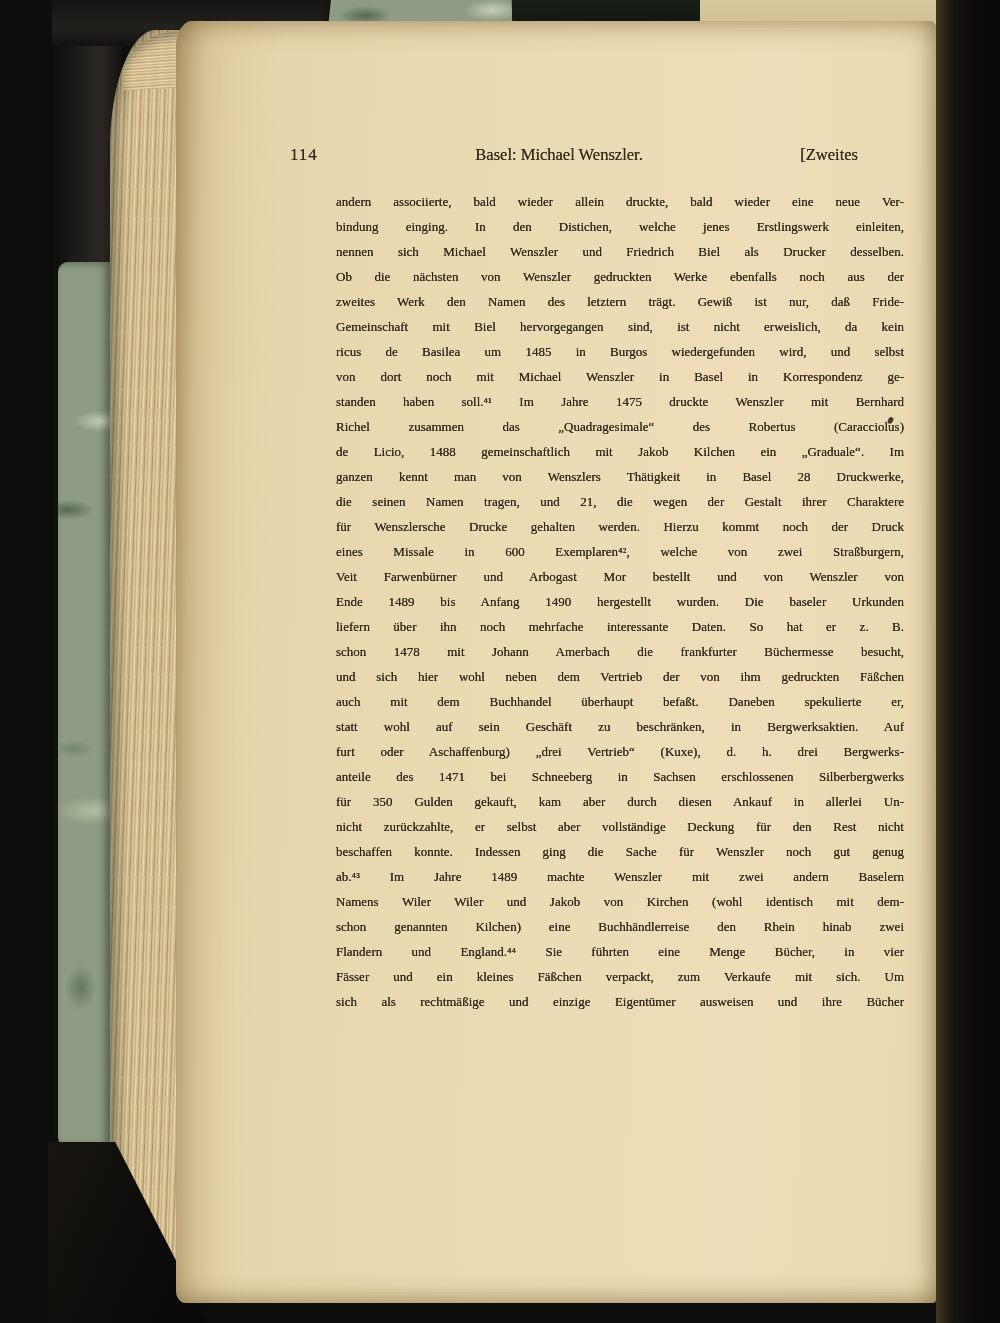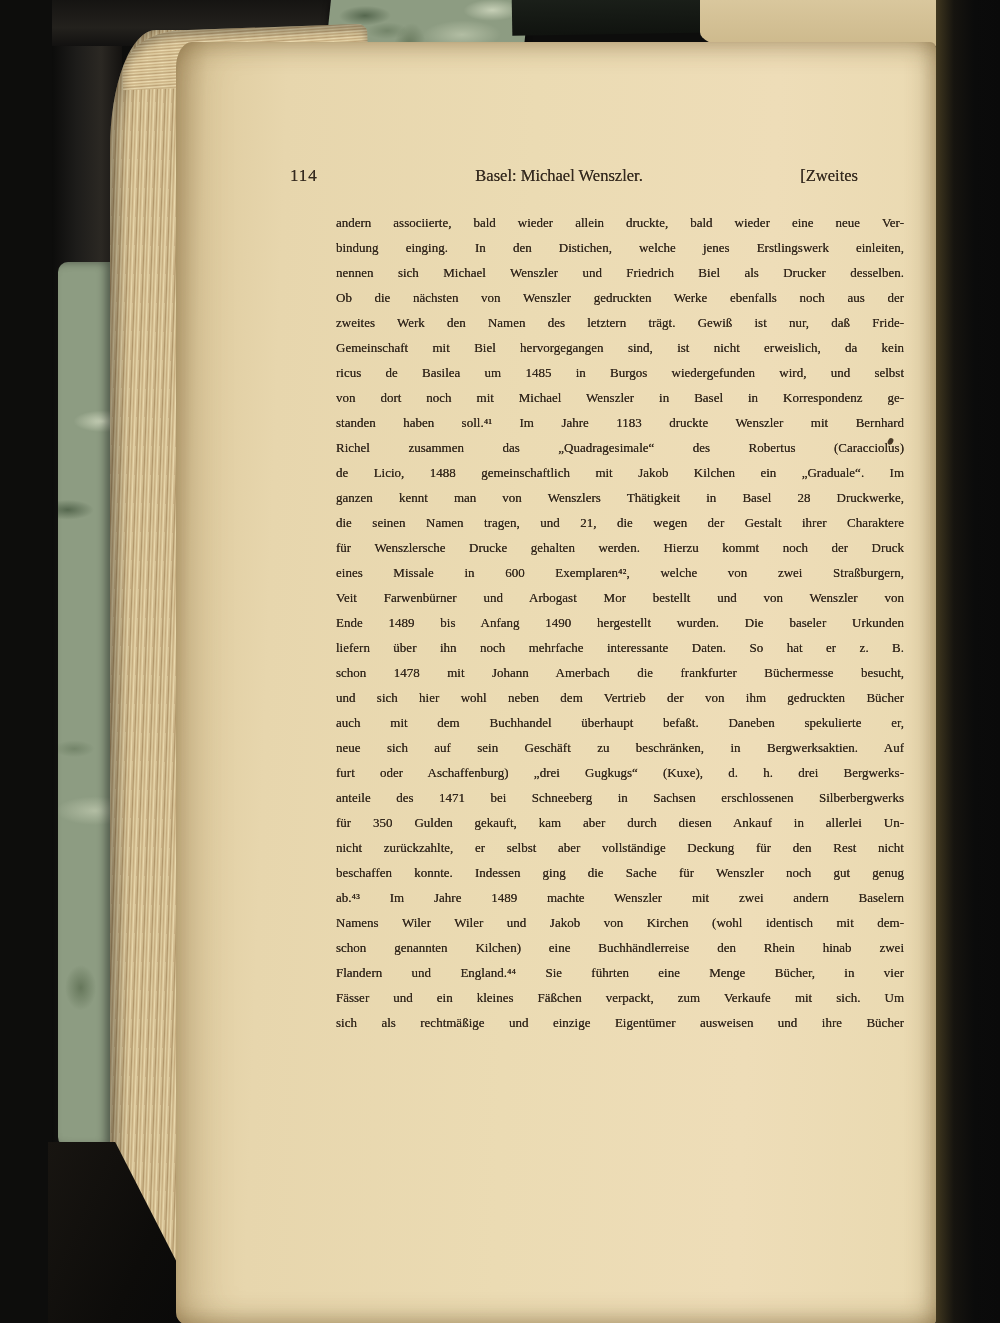--- a/index.html
+++ b/index.html
@@ -72,21 +72,21 @@
   }
   
   .cover-bottom-left {
     position:absolute; left:48px; top:1142px; width:160px; height:181px;
     background:linear-gradient(115deg,#181511 0%,#0d0c0a 60%,#090909 100%);
     clip-path:polygon(0 0, 42% 0, 100% 100%, 0 100%);
   }
 
   
   .book-page {
-    position:absolute; left:176px; top:42px; width:760px; height:1282px;
+    position:absolute; left:176px; top:21px; width:760px; height:1282px;
     background:linear-gradient(92deg,
       #c9b488 0%, #dfcca0 4%, #e7d6ad 14%, #ebdbb3 45%, #eeddb8 75%, #e9d9b0 100%);
     border-radius:16px 6px 4px 10px / 26px 6px 4px 12px;
     box-shadow:
       inset 26px 0 46px -18px rgba(110,80,35,.40),
       inset -16px 0 26px -12px rgba(95,70,30,.45),
       inset 0 -14px 24px -12px rgba(95,70,30,.38),
       inset 0 16px 26px -14px rgba(95,70,30,.30);
   }
 
@@ -147,35 +147,35 @@
     </div>
     <div class="page-body">
         <div class="text-line">andern associierte, bald wieder allein druckte, bald wieder eine neue Ver-</div>
         <div class="text-line">bindung einging. In den Distichen, welche jenes Erstlingswerk einleiten,</div>
         <div class="text-line">nennen sich Michael Wenszler und Friedrich Biel als Drucker desselben.</div>
         <div class="text-line">Ob die nächsten von Wenszler gedruckten Werke ebenfalls noch aus der</div>
         <div class="text-line">zweites Werk den Namen des letztern trägt. Gewiß ist nur, daß Fride-</div>
         <div class="text-line">Gemeinschaft mit Biel hervorgegangen sind, ist nicht erweislich, da kein</div>
         <div class="text-line">ricus de Basilea um 1485 in Burgos wiedergefunden wird, und selbst</div>
         <div class="text-line">von dort noch mit Michael Wenszler in Basel in Korrespondenz ge-</div>
-        <div class="text-line">standen haben soll.⁴¹ Im Jahre 1183 druckte Wenszler mit Bernhard</div>
+        <div class="text-line">standen haben soll.⁴¹ Im Jahre 1475 druckte Wenszler mit Bernhard</div>
         <div class="text-line">Richel zusammen das „Quadragesimale“ des Robertus (Caracciolus)</div>
         <div class="text-line">de Licio, 1488 gemeinschaftlich mit Jakob Kilchen ein „Graduale“. Im</div>
         <div class="text-line">ganzen kennt man von Wenszlers Thätigkeit in Basel 28 Druckwerke,</div>
         <div class="text-line">die seinen Namen tragen, und 21, die wegen der Gestalt ihrer Charaktere</div>
         <div class="text-line">für Wenszlersche Drucke gehalten werden. Hierzu kommt noch der Druck</div>
         <div class="text-line">eines Missale in 600 Exemplaren⁴², welche von zwei Straßburgern,</div>
         <div class="text-line">Veit Farwenbürner und Arbogast Mor bestellt und von Wenszler von</div>
         <div class="text-line">Ende 1489 bis Anfang 1490 hergestellt wurden. Die baseler Urkunden</div>
         <div class="text-line">liefern über ihn noch mehrfache interessante Daten. So hat er z. B.</div>
         <div class="text-line">schon 1478 mit Johann Amerbach die frankfurter Büchermesse besucht,</div>
-        <div class="text-line">und sich hier wohl neben dem Vertrieb der von ihm gedruckten Bücher</div>
+        <div class="text-line">und sich hier wohl neben dem Vertrieb der von ihm gedruckten Fäßchen</div>
         <div class="text-line">auch mit dem Buchhandel überhaupt befaßt. Daneben spekulierte er,</div>
-        <div class="text-line">neue sich auf sein Geschäft zu beschränken, in Bergwerksaktien. Auf</div>
-        <div class="text-line">furt oder Aschaffenburg) „drei Gugkugs“ (Kuxe), d. h. drei Bergwerks-</div>
+        <div class="text-line">statt wohl auf sein Geschäft zu beschränken, in Bergwerksaktien. Auf</div>
+        <div class="text-line">furt oder Aschaffenburg) „drei Vertrieb“ (Kuxe), d. h. drei Bergwerks-</div>
         <div class="text-line">anteile des 1471 bei Schneeberg in Sachsen erschlossenen Silberbergwerks</div>
         <div class="text-line">für 350 Gulden gekauft, kam aber durch diesen Ankauf in allerlei Un-</div>
         <div class="text-line">nicht zurückzahlte, er selbst aber vollständige Deckung für den Rest nicht</div>
         <div class="text-line">beschaffen konnte. Indessen ging die Sache für Wenszler noch gut genug</div>
         <div class="text-line">ab.⁴³ Im Jahre 1489 machte Wenszler mit zwei andern Baselern</div>
         <div class="text-line">Namens Wiler Wiler und Jakob von Kirchen (wohl identisch mit dem-</div>
         <div class="text-line">schon genannten Kilchen) eine Buchhändlerreise den Rhein hinab zwei</div>
         <div class="text-line">Flandern und England.⁴⁴ Sie führten eine Menge Bücher, in vier</div>
         <div class="text-line">Fässer und ein kleines Fäßchen verpackt, zum Verkaufe mit sich. Um</div>
         <div class="text-line">sich als rechtmäßige und einzige Eigentümer ausweisen und ihre Bücher</div>

